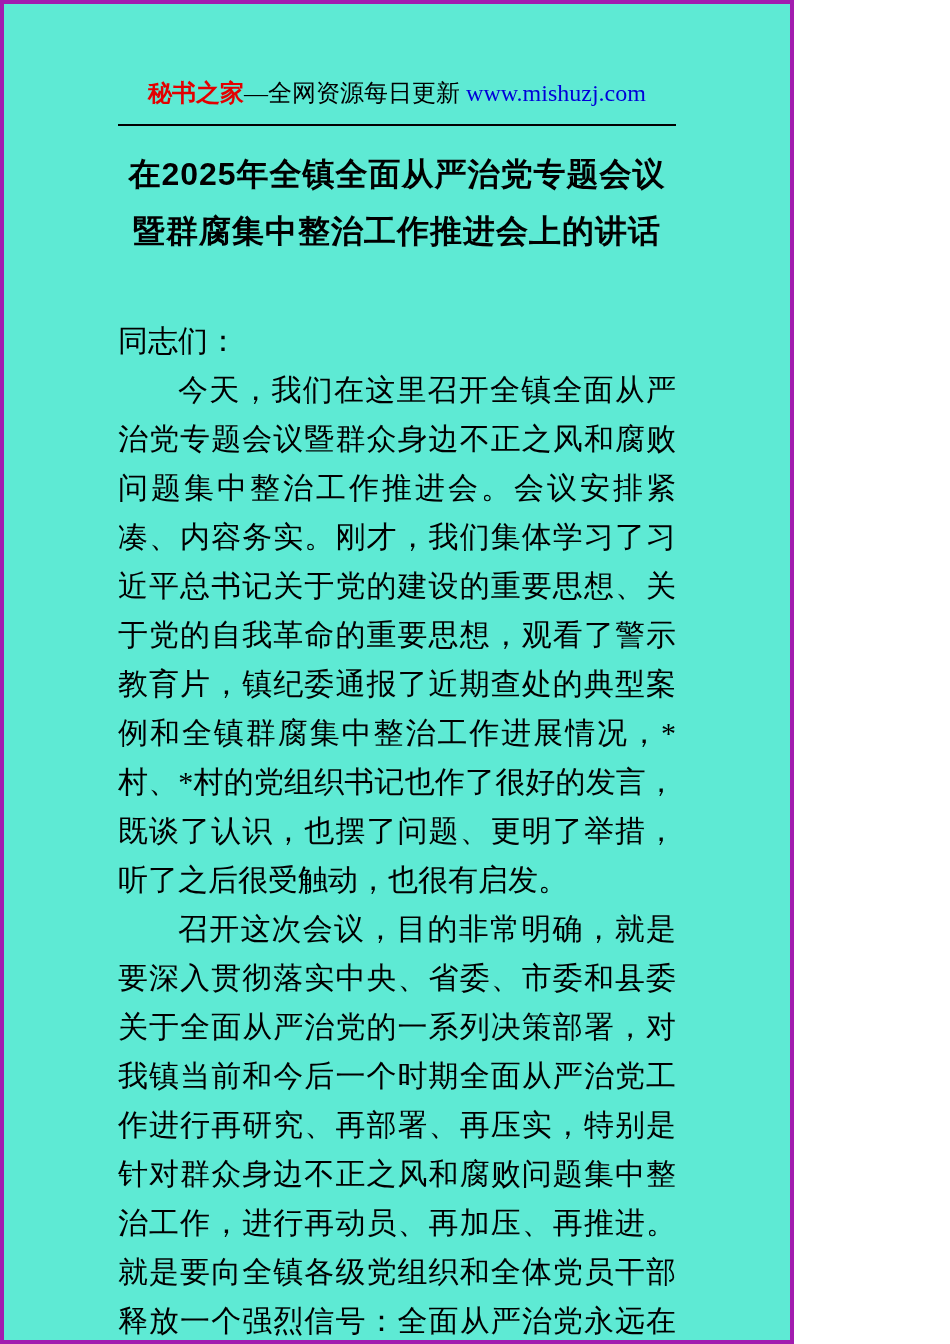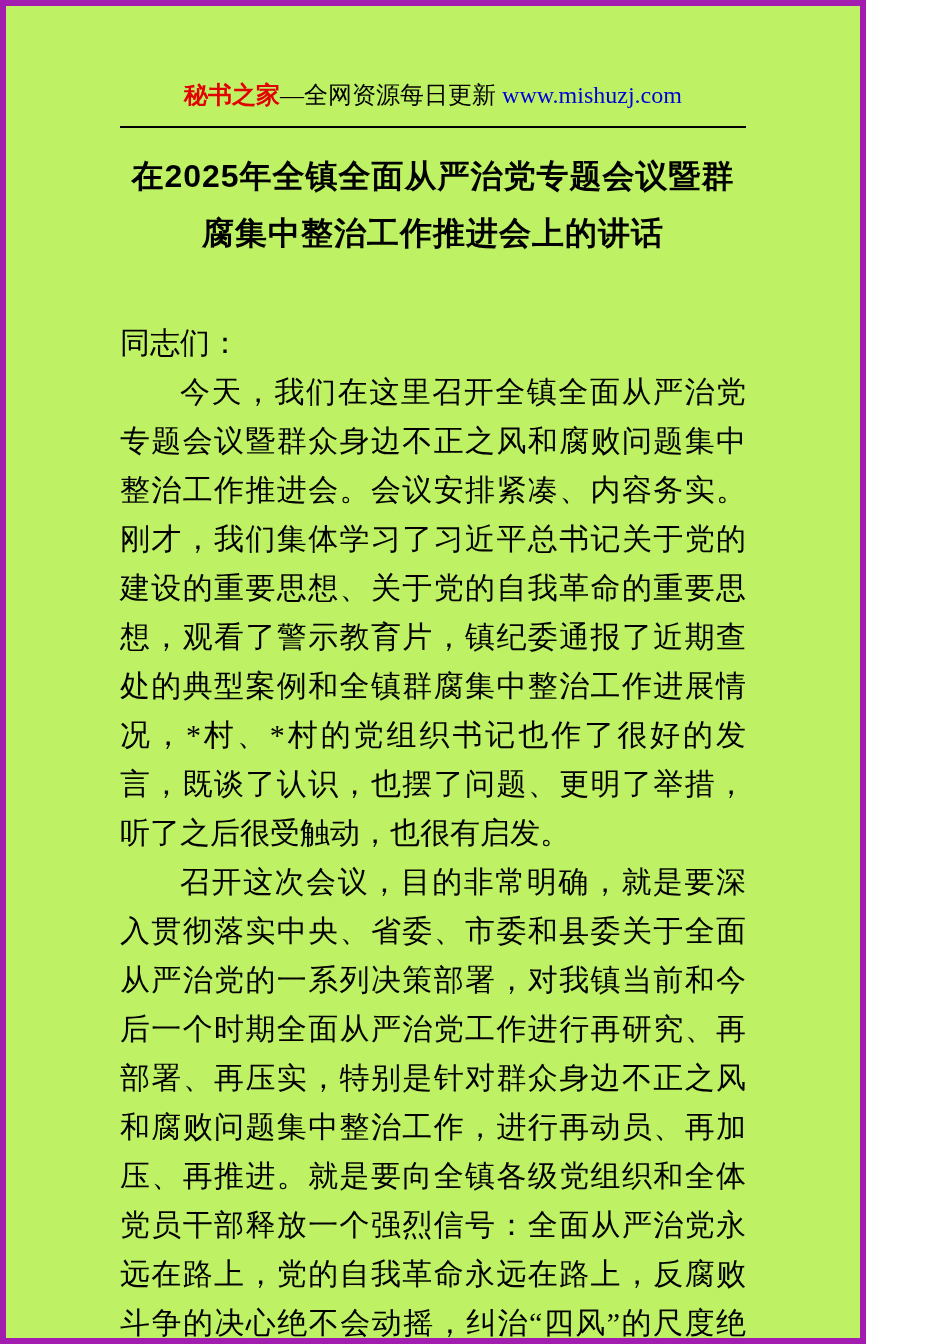--- a/index.html
+++ b/index.html
@@ -6,24 +6,24 @@
 
   html, body {
     width: 950px;
     height: 1344px;
     background: #ffffff;
     font-family: "Liberation Serif", "DejaVu Serif", serif;
   }
 
   .page {
     position: relative;
-    width: 866px;
+    width: 794px;
     height: 1344px;
-    border: 6px solid #a21caf;
-    background: #bef264;
+    border: 4px solid #a21caf;
+    background: #5eead4;
     overflow: hidden;
   }
 
   .content {
     padding: 0 114px;
   }
 
   
   .header {
     margin-top: 72px;

